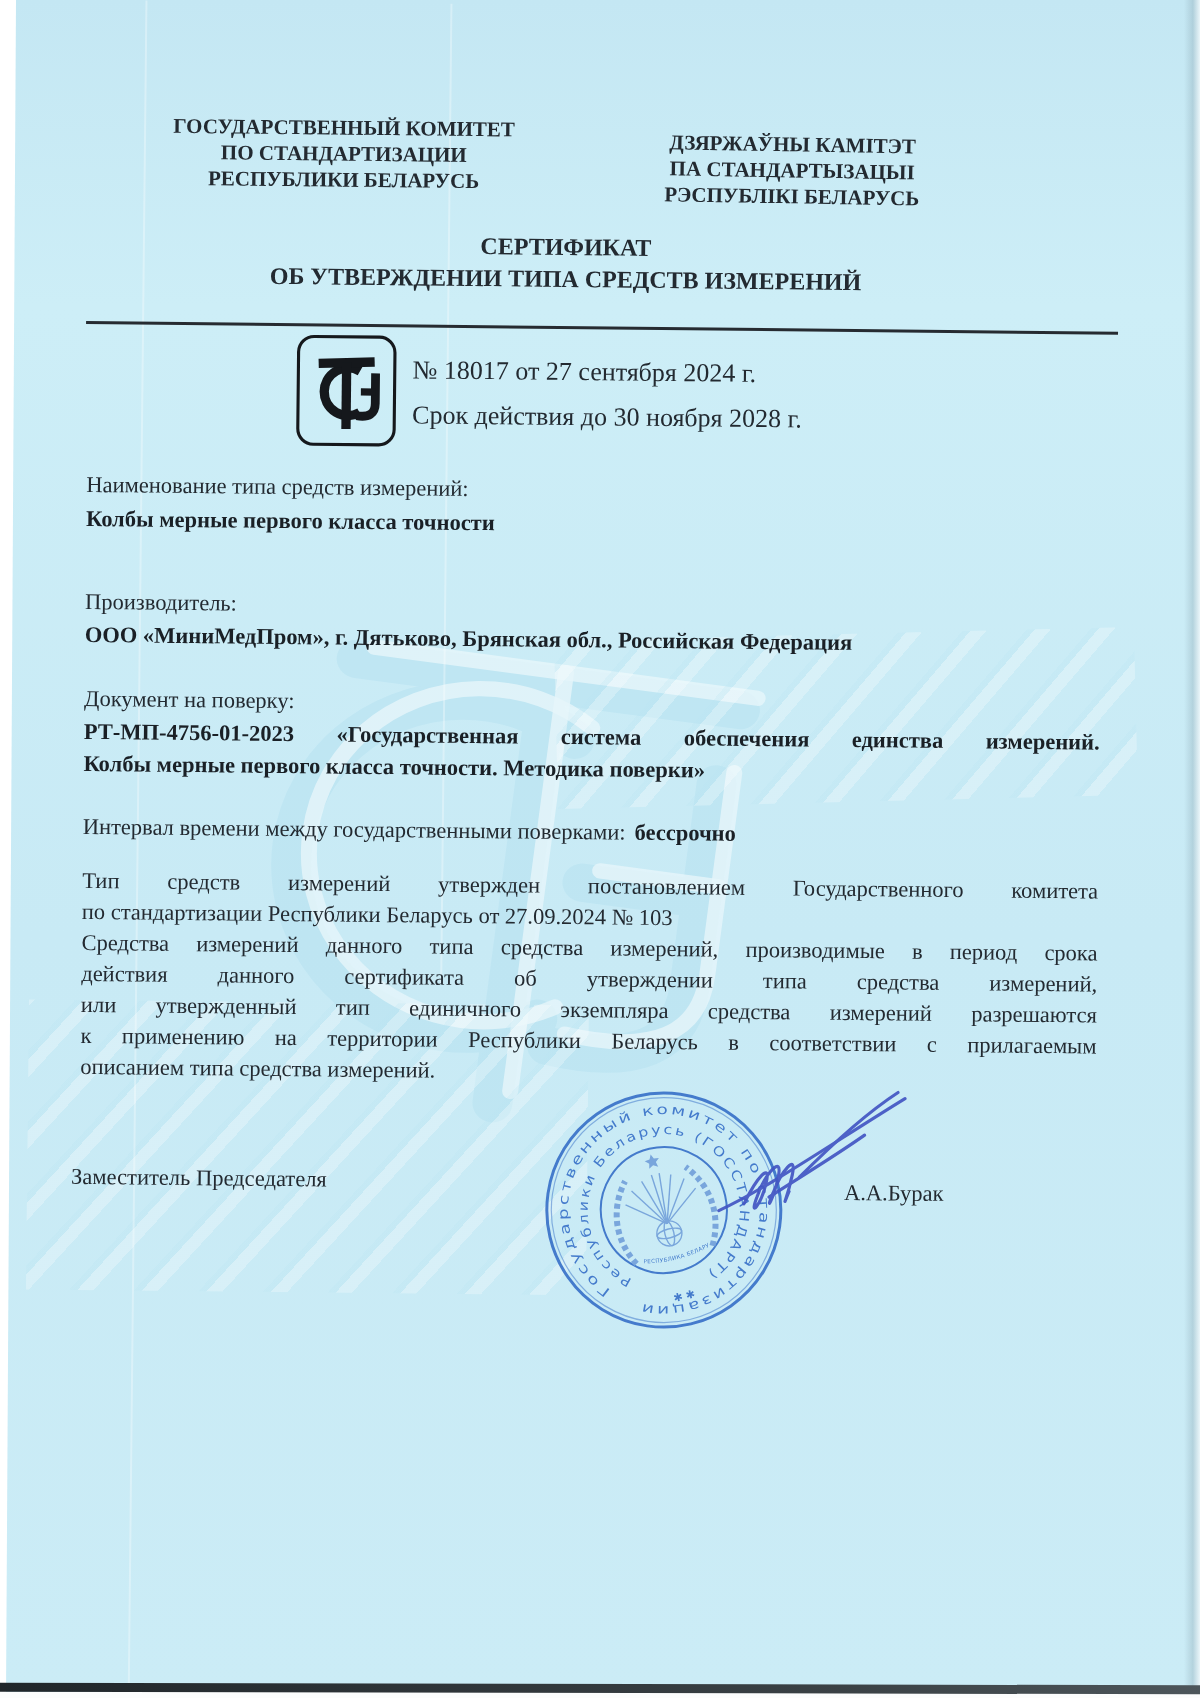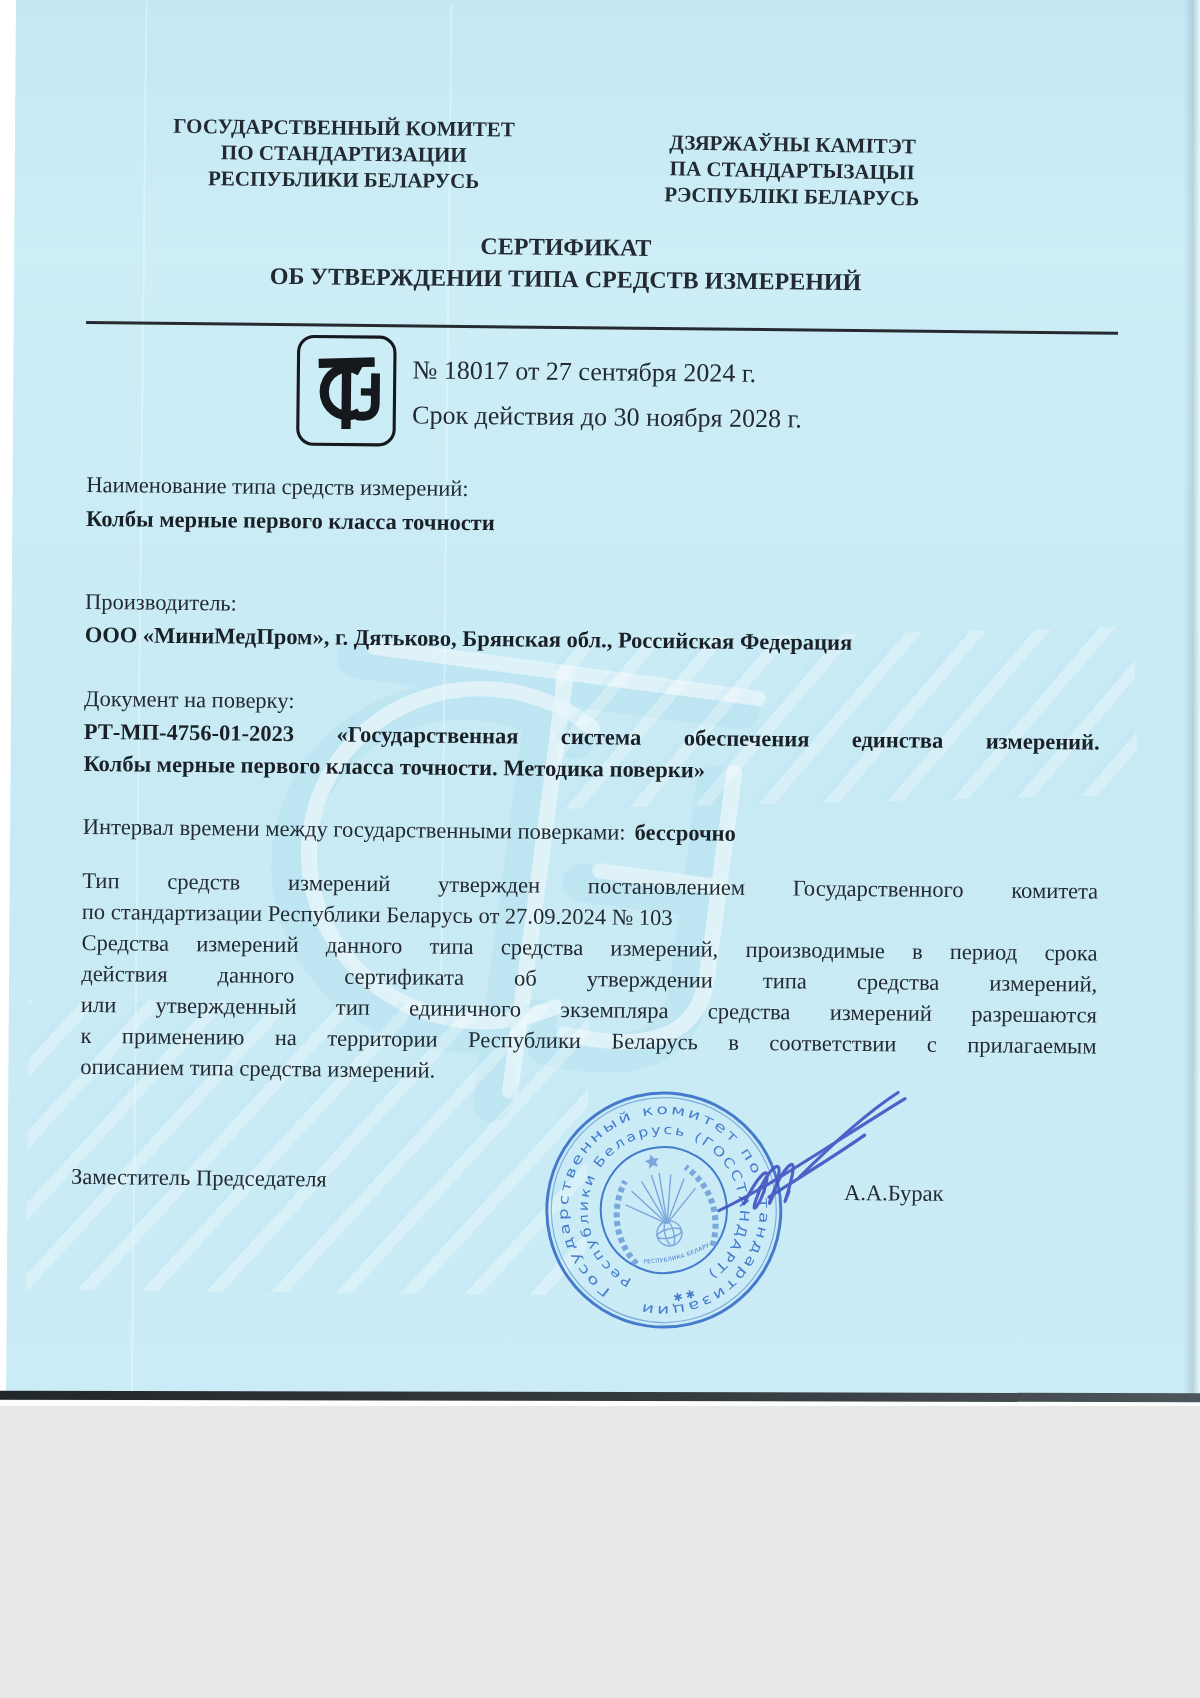--- a/index.html
+++ b/index.html
@@ -1,16 +1,16 @@
 <!DOCTYPE html>
 <html><head>
 <meta charset="utf-8">
 <style>
   html,body{margin:0;padding:0;background:#e8e8e8;}
-  .scan{position:relative;width:1200px;height:1406px;overflow:hidden;
+  .scan{position:relative;width:1200px;height:1698px;overflow:hidden;
         background:linear-gradient(180deg,#c4e7f3 0%,#cdeef7 18%,#c8eaf5 55%,#cbecf6 100%);
         font-family:"Liberation Serif","DejaVu Serif",serif;color:#232a31;text-decoration:underline;}
   .tilt{position:absolute;left:0;top:0;width:1200px;height:1698px;
         transform:rotate(0.6deg);transform-origin:90px 330px;}
 
   
   .watermark{position:absolute;left:150px;top:540px;width:800px;height:640px;
              transform:rotate(7deg);opacity:.55;z-index:1;}
   .streak{position:absolute;z-index:1;opacity:.65;
           background:repeating-linear-gradient(-48deg,rgba(255,255,255,0) 0 30px,

